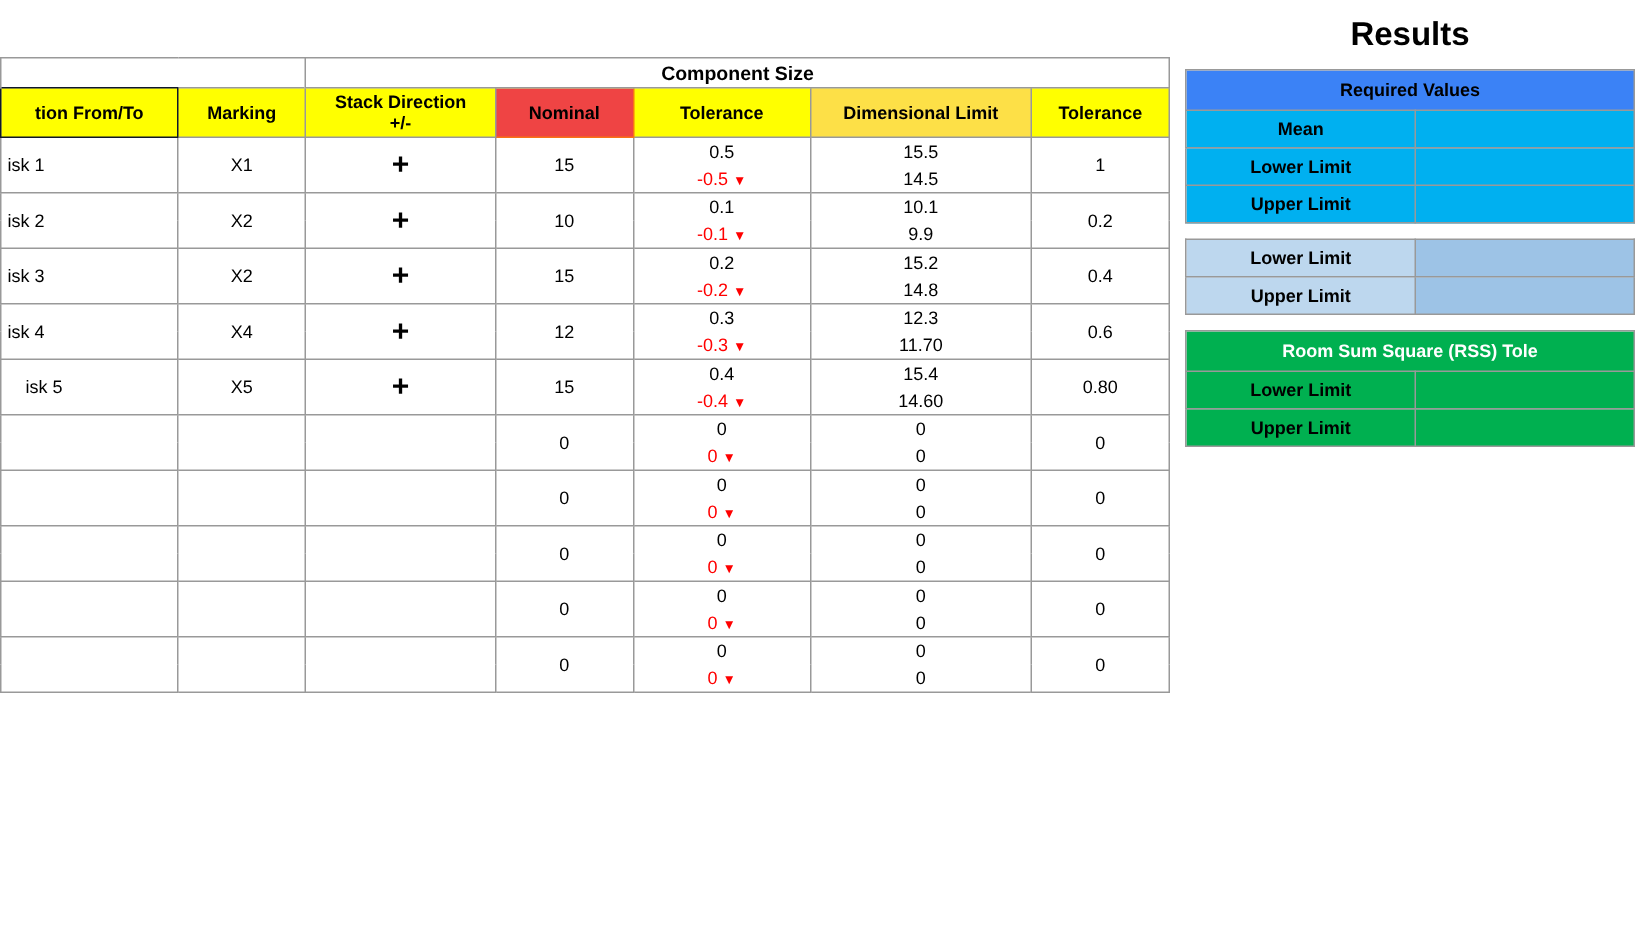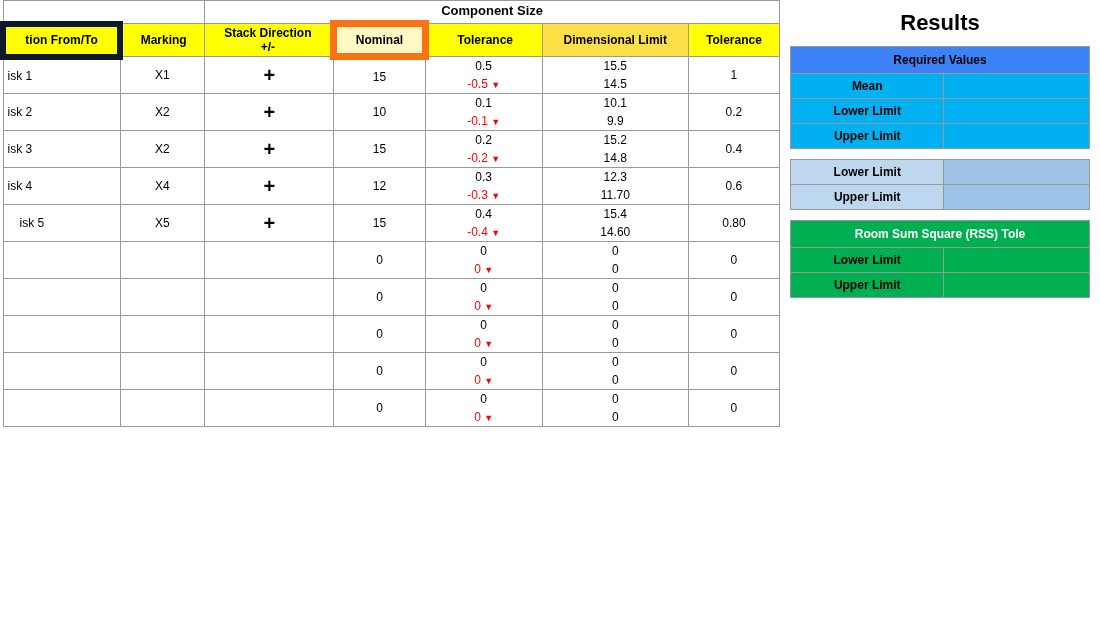--- a/index.html
+++ b/index.html
@@ -1,18 +1,18 @@
 <!DOCTYPE html>
 <html><head>
   <meta charset="utf-8">
   <style>
     * { margin: 0; padding: 0; box-sizing: border-box; }
     body { font-family: Arial, sans-serif; font-size: 12px; background: #fff; overflow: hidden; }
     .container { display: flex; width: 1100px; height: 619px; }
-    .left-panel { flex: 0 0 780px; overflow: hidden; }
+    .left-panel { flex: 0 0 780px; overflow: hidden; margin-top: 38px; }
     .right-panel { flex: 1; padding: 10px; background: #fff; }
 
     
     table { border-collapse: collapse; width: 100%; }
     th, td { border: 1px solid #999; text-align: center; padding: 2px 4px; }
 
     
     .results-title { font-size: 22px; font-weight: bold; text-align: center; margin-bottom: 10px; }
 
     .results-section { margin-bottom: 10px; }
@@ -33,24 +33,24 @@
 
   <div class="left-panel">
     <table>
 
       <thead>
         <tr>
           <th colspan="2" style="border:1px solid #999; background:#fff; border-bottom:none;"></th>
           <th colspan="5" style="border:1px solid #999; background:#fff; font-weight:bold; font-size:13px; text-align:center;">Component Size</th>
         </tr>
         <tr style="background-color:#FFFF00;">
-          <th style="background-color:#FFFF00; font-weight:bold; min-width:90px; border:6px solid #0f172a;">tion From/To</th>
+          <th style="background-color:#FFFF00; font-weight:bold; min-width:90px; border:1px solid #0f172a;">tion From/To</th>
           <th style="background-color:#FFFF00; font-weight:bold; min-width:65px; border:1px solid #999;">Marking</th>
           <th style="background-color:#FFFF00; font-weight:bold; min-width:90px; border:1px solid #999; white-space:pre-line;">Stack Direction<br>+/-</th>
-          <th style="background-color:#fef9c3; font-weight:bold; min-width:70px; border:7px solid #f97316;">Nominal</th>
+          <th style="background-color:#ef4444; font-weight:bold; min-width:70px; border:1px solid #f97316;">Nominal</th>
           <th style="background-color:#FFFF00; font-weight:bold; min-width:90px; border:1px solid #999;">Tolerance</th>
           <th style="background-color:#fde047; font-weight:bold; min-width:90px; border:1px solid #999;">Dimensional Limit</th>
           <th style="background-color:#FFFF00; font-weight:bold; min-width:70px; border:1px solid #999;">Tolerance</th>
         </tr>
       </thead>
       <tbody id="table-body">
       <tr style="border-bottom: none;">
             <td rowspan="2" style="text-align: left; padding-left: 4px;">isk 1</td>
             <td rowspan="2">X1</td>
             <td rowspan="2"><span style="font-size:20px; font-weight:bold;">+</span></td>

